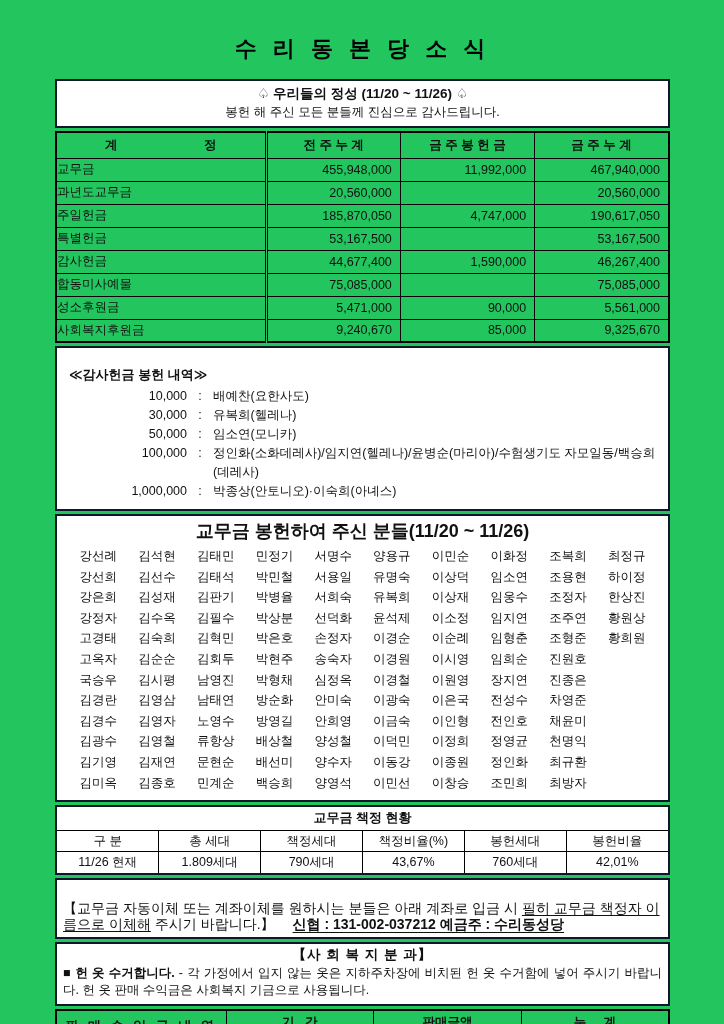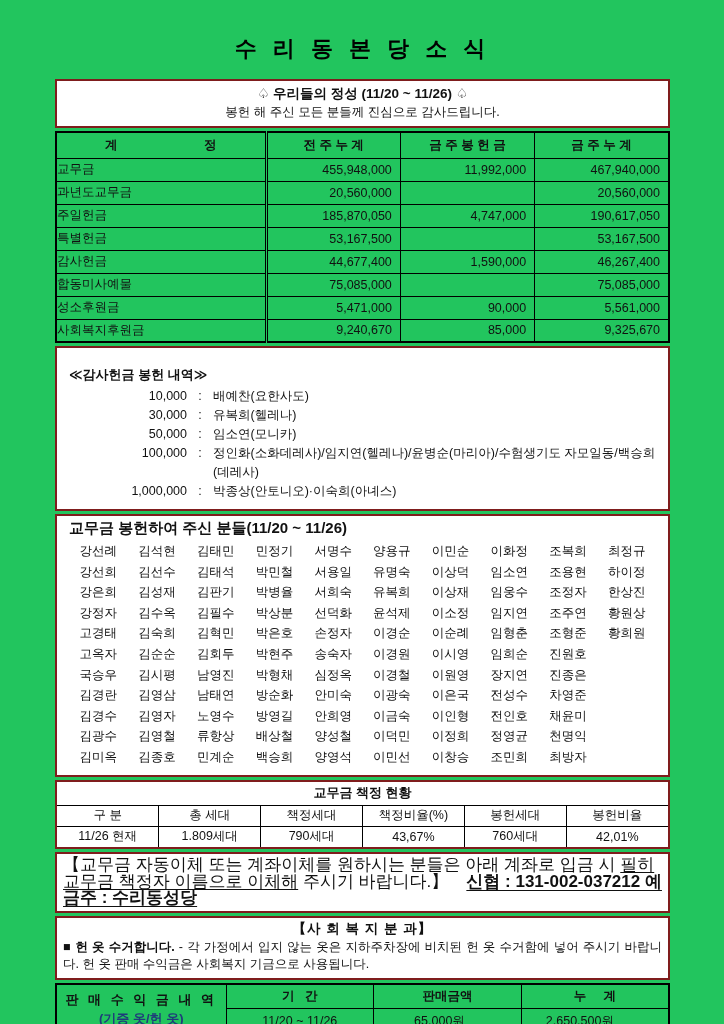--- a/index.html
+++ b/index.html
@@ -9,21 +9,21 @@
     font-family: "Liberation Sans", "DejaVu Sans", sans-serif;
     color: #111111;
   }
   .page { width: 724px; height: 1024px; padding: 34px 54px 0 55px; background:#22c55e; }
 
   .doc-title {
     text-align: center; font-size: 22px; font-weight: bold;
     letter-spacing: 5px; margin-bottom: 15px; color:#000;
   }
 
-  .box { border: 2px solid #7f1d1d; margin-bottom: 3px; background:#fff; }
+  .box { border: 2px solid #0f172a; margin-bottom: 3px; background:#fff; }
 
   
   .header-box { text-align: center; padding: 4px 0 5px; }
   .hb-line1 { font-size: 13.5px; font-weight: bold; }
   .hb-line2 { font-size: 12.5px; margin-top: 1px; }
 
   
   table.offering { width: 100%; border-collapse: collapse; border: 2px solid #000; margin-bottom: 3px; table-layout: fixed; }
   table.offering th, table.offering td { border: 1px solid #000; font-size: 12.5px; }
   table.offering th { font-weight: bold; height: 26px; }
@@ -37,35 +37,35 @@
   
   .thanks-box { padding: 18px 10px 8px 12px; }
   .thanks-title { font-size: 13px; font-weight: bold; margin-bottom: 3px; }
   .thanks-item { display: flex; font-size: 12.5px; line-height: 19px; }
   .t-amt { width: 118px; text-align: right; flex: 0 0 auto; }
   .t-colon { width: 26px; text-align: center; flex: 0 0 auto; }
   .t-names { flex: 1; }
 
   
   .donors-box { padding: 3px 12px 7px; }
-  .donors-title { text-align: left; font-size: 15px; font-weight: bold; margin-bottom: 3px; }
+  .donors-title { text-align: center; font-size: 18px; font-weight: bold; margin-bottom: 3px; }
   .donor-row { display: grid; grid-template-columns: repeat(10, 1fr); }
   .donor { text-align: center; font-size: 12.5px; line-height: 20.6px; white-space: nowrap; }
 
   
   .assess-box { padding: 0; }
   .assess-title { text-align: center; font-size: 13px; font-weight: bold; padding: 2px 0 3px; }
   table.assess-table { width: 100%; border-collapse: collapse; table-layout: fixed; border-radius: 14px; }
   table.assess-table td { border: 1px solid #000; text-align: center; font-size: 12.5px; height: 21px; }
   table.assess-table tr td:first-child { border-left: none; }
   table.assess-table tr td:last-child { border-right: none; }
   table.assess-table tr:last-child td { border-bottom: none; }
 
   
-  .note-box { padding: 3px 6px 4px; font-size: 17px; line-height: 16.5px; }
+  .note-box { padding: 20px 6px 4px; font-size: 14px; line-height: 16.5px; }
   .note-box u { text-underline-offset: 2px; }
   .account { font-weight: bold; text-decoration: underline; text-underline-offset: 3px; margin-left: 18px; }
 
   
   .welfare-box { padding: 2px 6px 5px; }
   .welfare-title { text-align: center; font-size: 13.5px; font-weight: bold; letter-spacing: 1px; }
   .welfare-body { font-size: 12.5px; line-height: 17px; margin-top: 1px; text-align: justify; }
 
   
   table.sales { width: 100%; border-collapse: collapse; border: 2px solid #000; table-layout: fixed; }
@@ -307,20 +307,32 @@
         <div class="donor-row" data-name="donor-row">
           <div class="donor" data-name="donor-name">김광수</div>
           <div class="donor" data-name="donor-name">김영철</div>
           <div class="donor" data-name="donor-name">류항상</div>
           <div class="donor" data-name="donor-name">배상철</div>
           <div class="donor" data-name="donor-name">양성철</div>
           <div class="donor" data-name="donor-name">이덕민</div>
           <div class="donor" data-name="donor-name">이정희</div>
           <div class="donor" data-name="donor-name">정영균</div>
           <div class="donor" data-name="donor-name">천명익</div>
+          <div class="donor" data-name="donor-name"></div>
+        </div>
+        <div class="donor-row" data-name="donor-row">
+          <div class="donor" data-name="donor-name">김기영</div>
+          <div class="donor" data-name="donor-name">김재연</div>
+          <div class="donor" data-name="donor-name">문현순</div>
+          <div class="donor" data-name="donor-name">배선미</div>
+          <div class="donor" data-name="donor-name">양수자</div>
+          <div class="donor" data-name="donor-name">이동강</div>
+          <div class="donor" data-name="donor-name">이종원</div>
+          <div class="donor" data-name="donor-name">정인화</div>
+          <div class="donor" data-name="donor-name">최규환</div>
           <div class="donor" data-name="donor-name"></div>
         </div>
         <div class="donor-row" data-name="donor-row">
           <div class="donor" data-name="donor-name">김미옥</div>
           <div class="donor" data-name="donor-name">김종호</div>
           <div class="donor" data-name="donor-name">민계순</div>
           <div class="donor" data-name="donor-name">백승희</div>
           <div class="donor" data-name="donor-name">양영석</div>
           <div class="donor" data-name="donor-name">이민선</div>
           <div class="donor" data-name="donor-name">이창승</div>

